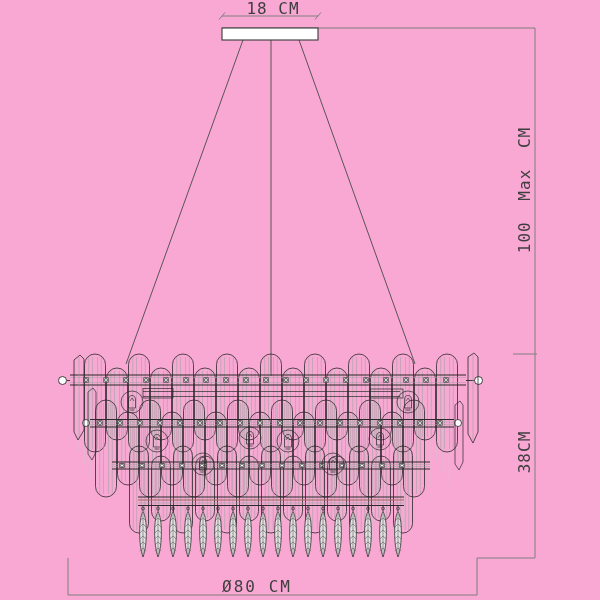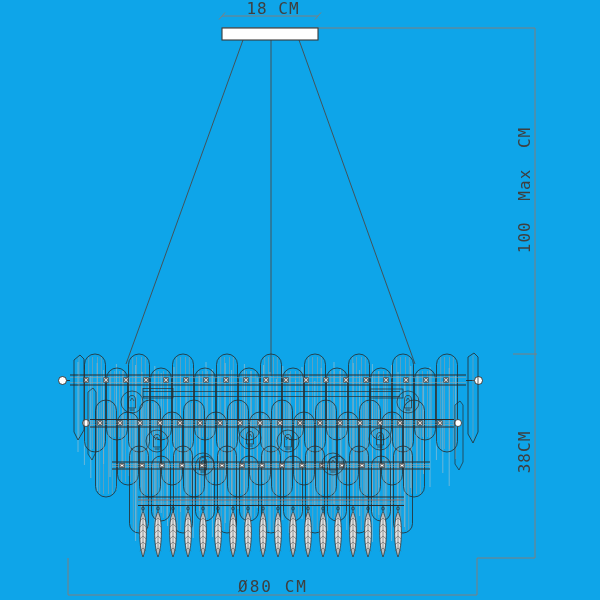--- a/index.html
+++ b/index.html
@@ -1,16 +1,16 @@
 <!DOCTYPE html>
 <html><head>
 <meta charset="utf-8">
 <style>
   html,body{margin:0;padding:0;background:#fff;}
-  .stage{position:relative;width:600px;height:600px;background:#0ea5e9;overflow:hidden;
+  .stage{position:relative;width:600px;height:600px;background:#f9a8d4;overflow:hidden;
          font-family:"DejaVu Sans Mono","Liberation Mono",monospace;}
   .stage svg{position:absolute;left:0;top:0;}
   .dim-label{position:absolute;color:#3f3f3f;font-size:16px;line-height:16px;
              white-space:nowrap;letter-spacing:1px;}
   .dim-label.horiz{transform:translateX(-50%);}
   .dim-label.vert{transform:translate(-50%,-50%) rotate(-90deg);}
   .dim-label.wide{word-spacing:10px;}
   .dim-label.dia{letter-spacing:2px;}
 </style>
 </head>
@@ -700,14 +700,14 @@
         </g>
       </g>
     </svg>
 
   <div class="dim-label horiz" style="left:273px;top:1px;">18 CM</div>
 
   <div class="dim-label vert wide" style="left:525px;top:190px;">100 Max CM</div>
 
   <div class="dim-label vert" style="left:525px;top:452px;">38CM</div>
 
-  <div class="dim-label horiz dia" style="left:273px;top:579px;">Ø80 CM</div>
+  <div class="dim-label horiz dia" style="left:257px;top:579px;">Ø80 CM</div>
 </div>
 
 </body></html>

